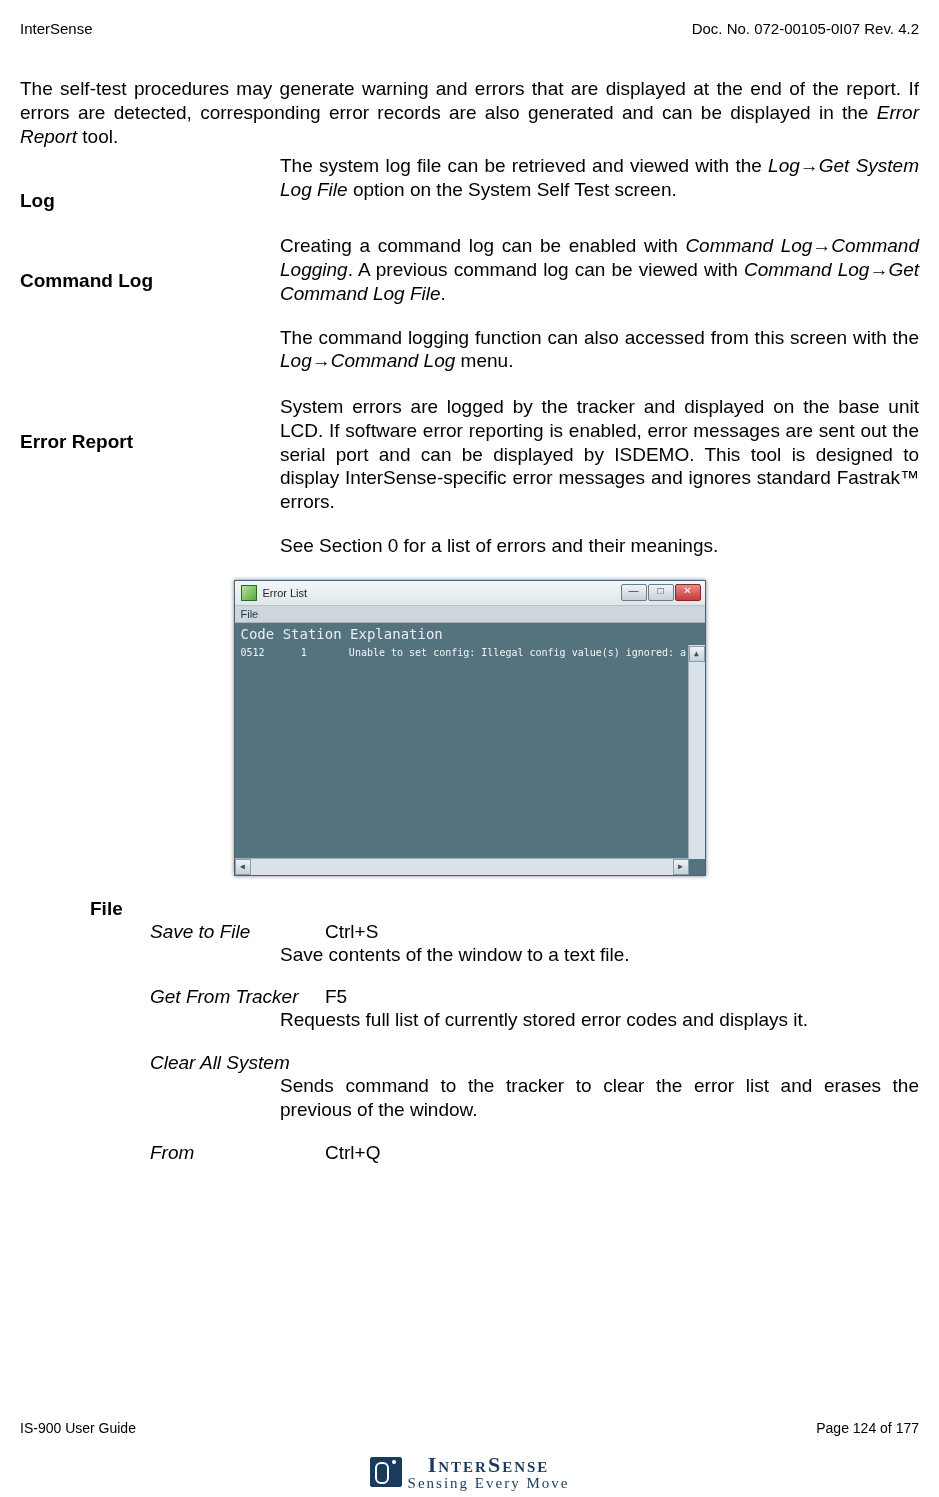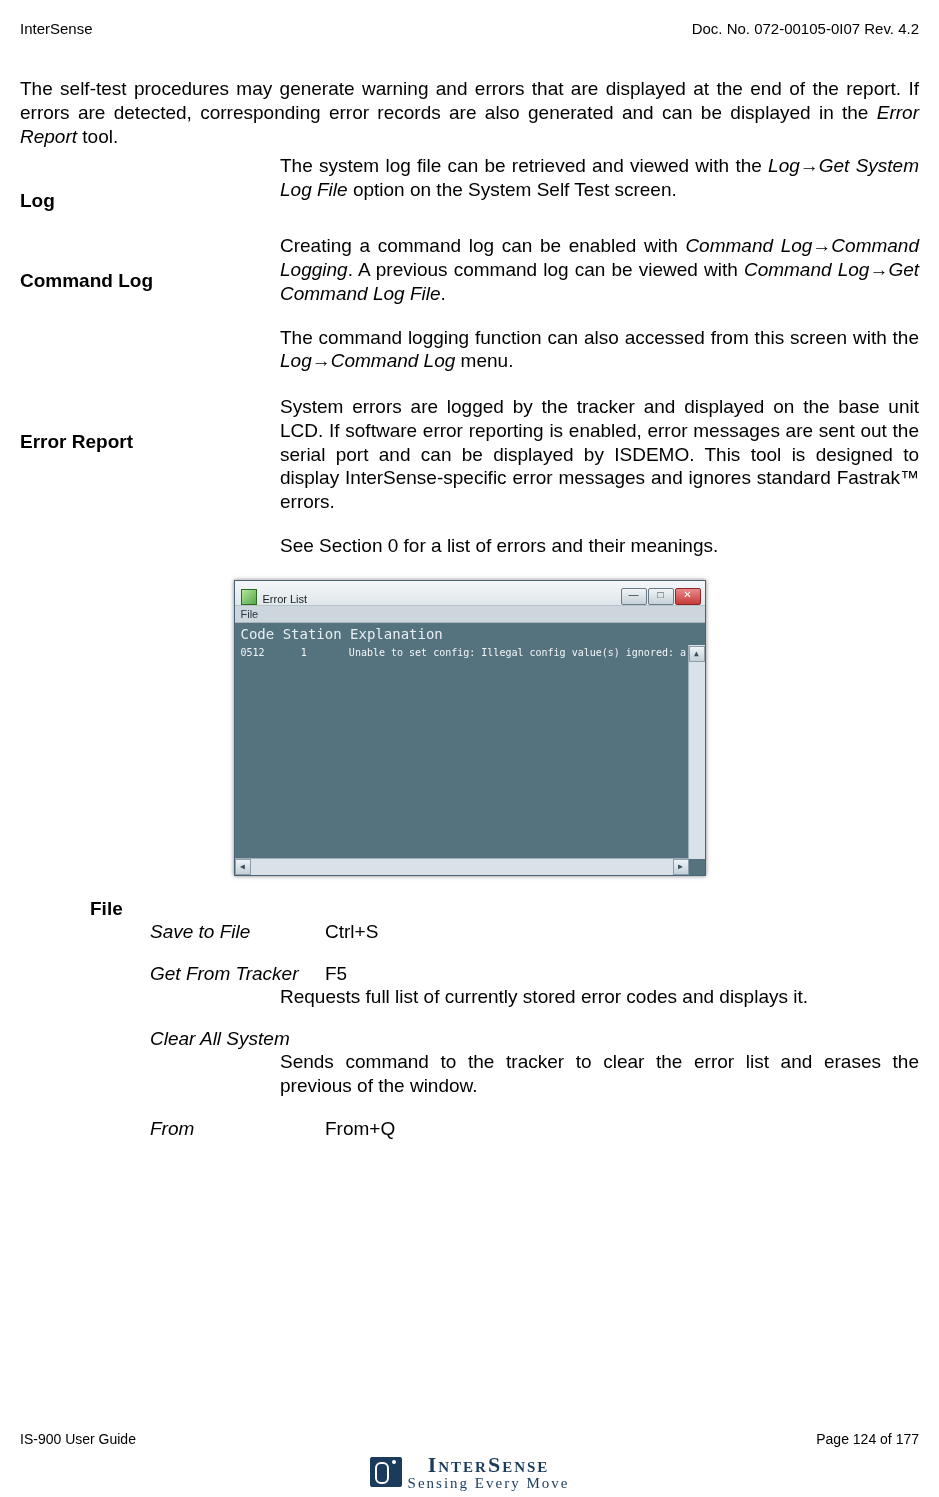--- a/index.html
+++ b/index.html
@@ -53,21 +53,21 @@
     margin: 16px auto 22px auto;
     border: 1px solid #4a6476;
     box-shadow: 0 0 4px rgba(0,0,0,.5);
     background: #d9e2e8;
     font-family: Tahoma, Arial, sans-serif;
   }
   .errwin-titlebar {
     height: 24px;
     background: linear-gradient(to bottom, #f4f7f8, #dfe7eb);
     display: flex;
-    align-items: flex-end;
+    align-items: center;
     padding: 0 4px 0 6px;
     border-bottom: 1px solid #b8c2c9;
   }
   .errwin-titlebar .wicon {
     width: 14px;
     height: 14px;
     margin-right: 6px;
     background: linear-gradient(135deg, #b6e59e, #54a845);
     border: 1px solid #2a6b20;
   }
@@ -146,21 +146,21 @@
   .file-item-name { width: 175px; font-style: italic; }
   .file-item-shortcut { }
   .file-item-desc {
     margin-left: 130px;
     text-align: justify;
     line-height: 1.25;
   }
 
   .footer-row {
     position: absolute;
-    bottom: 50px;
+    bottom: 61px;
     left: 20px;
     right: 20px;
     display: flex;
     justify-content: space-between;
     font-size: 14px;
   }
   .footer-logo {
     position: absolute;
     bottom: 5px;
     left: 0; right: 0;
@@ -268,20 +268,21 @@
     </div>
   </div>
 
   <div class="file-heading">File</div>
 
   <div class="file-item">
     <div class="file-item-head">
       <span class="file-item-name">Save to File</span>
       <span class="file-item-shortcut">Ctrl+S</span>
     </div>
+    <div class="file-item-desc">Save contents of the window to a text file.</div>
   </div>
 
   <div class="file-item">
     <div class="file-item-head">
       <span class="file-item-name">Get From Tracker</span>
       <span class="file-item-shortcut">F5</span>
     </div>
     <div class="file-item-desc">Requests full list of currently stored error codes and displays it.</div>
   </div>
 
@@ -289,21 +290,21 @@
     <div class="file-item-head">
       <span class="file-item-name">Clear All System</span>
       <span class="file-item-shortcut"></span>
     </div>
     <div class="file-item-desc">Sends command to the tracker to clear the error list and erases the previous of the window.</div>
   </div>
 
   <div class="file-item" style="margin-bottom:0;">
     <div class="file-item-head">
       <span class="file-item-name">From</span>
-      <span class="file-item-shortcut">From+Q</span>
+      <span class="file-item-shortcut">Ctrl+Q</span>
     </div>
   </div>
 
   <div class="footer-row">
     <span>IS-900 User Guide</span>
     <span>Page 124 of 177</span>
   </div>
 
   <div class="footer-logo">
     <div class="logo-box">

